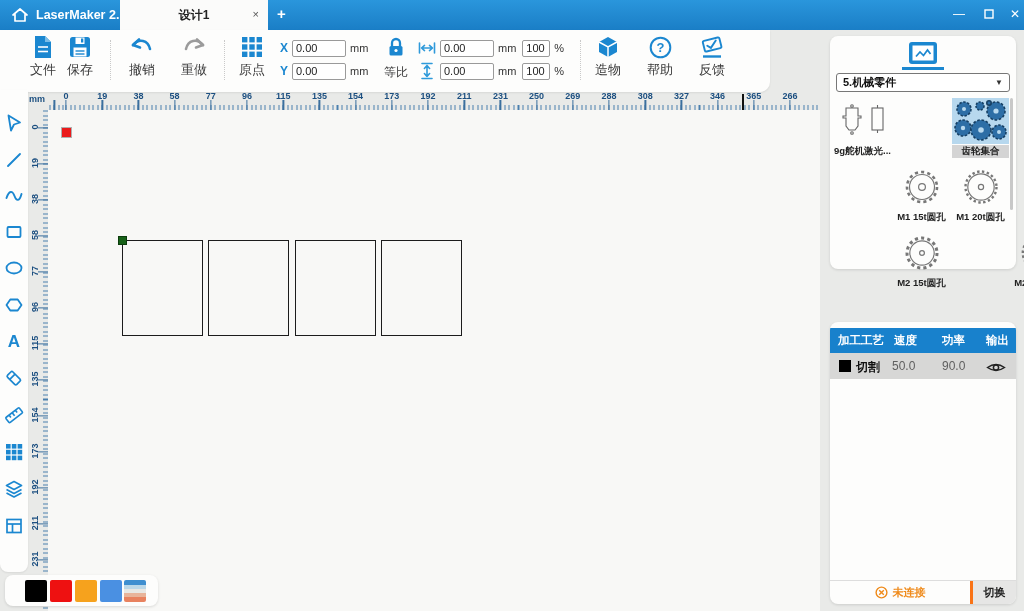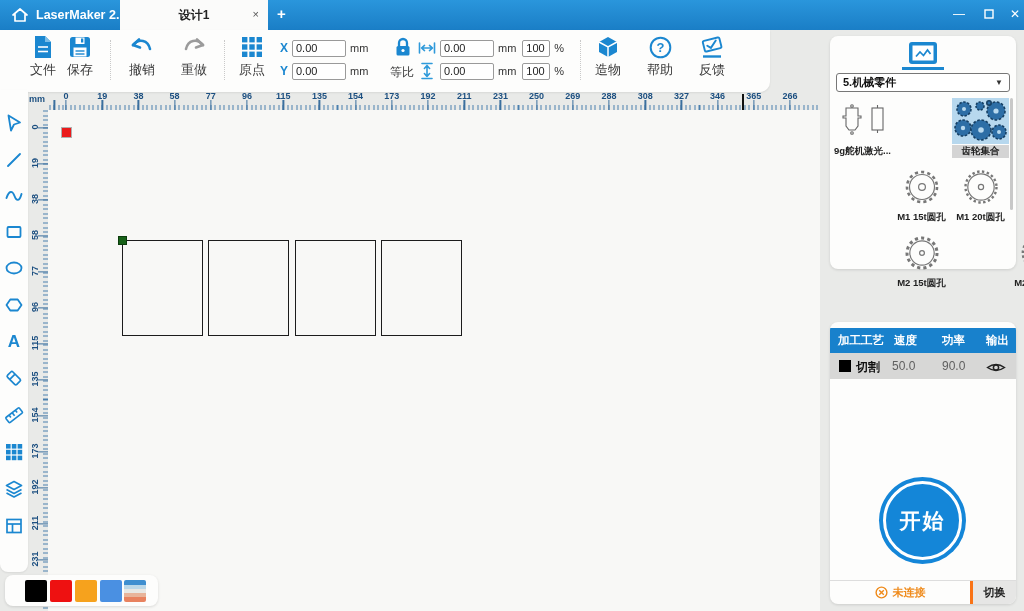--- a/index.html
+++ b/index.html
@@ -24,21 +24,21 @@
   .tbtn { position:absolute; top:4px; width:46px; text-align:center; }
   .tbtn .ic { height:26px; display:flex; align-items:center; justify-content:center; }
   .tbtn .lb { font-size:13px; color:#3a3a3a; margin-top:1px; }
   .tsep { position:absolute; top:10px; height:40px; border-left:1px dotted #c9c9c9; }
   .fldrow { position:absolute; height:18px; display:flex; align-items:center; }
   .fldlab { font-size:12px; font-weight:bold; color:#1b87d0; width:12px; }
   .fld { width:54px; height:17px; border:1px solid #9a9a9a; border-radius:2px; background:#fff;
     font-size:11px; color:#222; padding:0 3px; font-family:"Liberation Sans",sans-serif; }
   .fld.small { width:28px; }
   .unit { font-size:11px; color:#333; margin-left:4px; margin-right:6px; }
-  .lockwrap { position:absolute; left:378px; top:6px; width:36px; text-align:right; }
+  .lockwrap { position:absolute; left:378px; top:6px; width:36px; text-align:center; }
   .lockwrap .lb { font-size:12px; color:#3a3a3a; margin-top:2px; }
 
   
   .lefttools { position:absolute; left:0; top:90px; width:28px; height:482px; background:#fdfdfc;
     border-radius:0 0 8px 8px; box-shadow:0 1px 2px rgba(0,0,0,.08); }
   .ltool { position:absolute; left:4px; width:20px; height:20px; }
 
   
   .mmlab { position:absolute; left:29px; top:94px; font-size:9px; font-weight:bold; color:#1c4f80; }
   .ruler-h { position:absolute; left:48px; top:92px; width:772px; height:18px; }
@@ -528,23 +528,20 @@
       <span class="num" style="left:62px;">50.0</span>
       <span class="num" style="left:112px;">90.0</span>
       <span class="eyebtn">
         <svg width="20" height="13" viewBox="0 0 20 13">
             <path d="M1.5 6.5 Q10 0.5 18.5 6.5 Q10 12.5 1.5 6.5 Z" fill="none" stroke="#222" stroke-width="1.5"></path>
             <circle cx="10" cy="6.5" r="2.6" fill="none" stroke="#222" stroke-width="1.5"></circle>
           </svg>
       </span>
     </div>
 
-    <div class="start-btn">
-      <span class="start-label">开始</span>
-    </div>
 
     <div class="statusbar">
       <div class="conn">
         <svg width="13" height="13" viewBox="0 0 13 13">
             <circle cx="6.5" cy="6.5" r="5.4" fill="none" stroke="#ef8a1a" stroke-width="1.4"></circle>
             <path d="M4.2 4.2 l4.6 4.6 M8.8 4.2 l-4.6 4.6" stroke="#ef8a1a" stroke-width="1.4"></path>
           </svg>
         <span class="txt">未连接</span>
       </div>
       <div class="switch-btn">切换</div>

